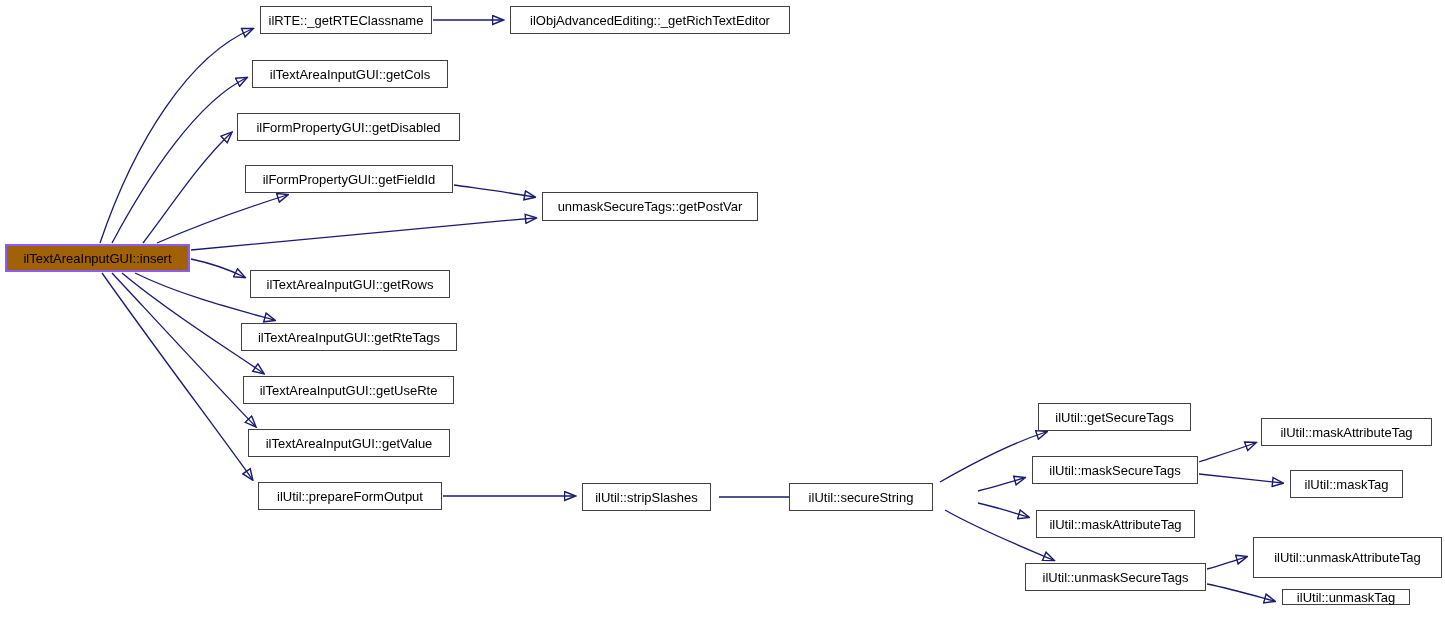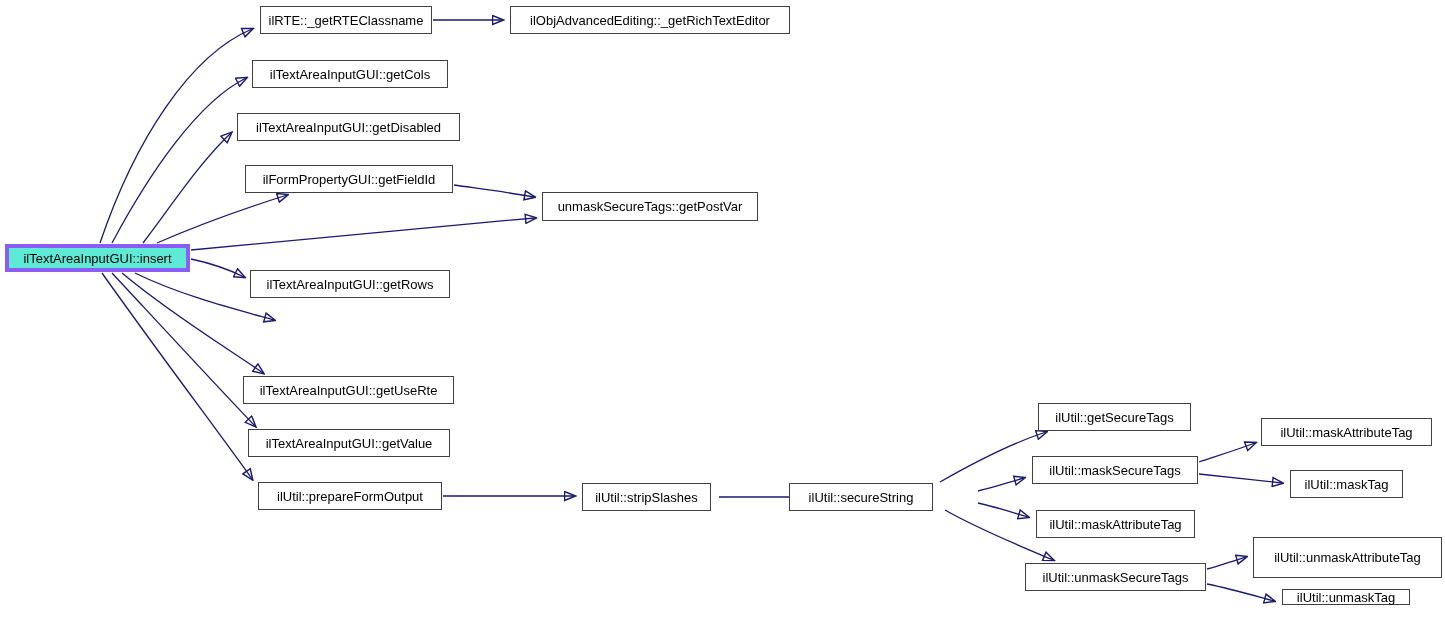--- a/index.html
+++ b/index.html
@@ -34,22 +34,22 @@
     border: 1px solid #404040;
     color: #000000;
     font-size: 13px;
     display: flex;
     align-items: center;
     justify-content: center;
     white-space: nowrap;
     cursor: pointer;
   }
   .node.highlight {
-    background: #5eead4;
-    border: 4px solid #8b5cf6;
+    background: #a16207;
+    border: 2px solid #8b5cf6;
     cursor: default;
   }
 </style>
 </head>
 <body>
 
 <div class="graph">
 
   <svg class="edges" viewBox="0 0 1445 624" xmlns="http://www.w3.org/2000/svg">
     <defs>
@@ -91,35 +91,38 @@
 
   <div class="node" style="left:510px;top:6px;width:280px;height:28px">
     <span>ilObjAdvancedEditing::_getRichTextEditor</span>
   </div>
 
   <div class="node" style="left:252px;top:60px;width:196px;height:28px">
     <span>ilTextAreaInputGUI::getCols</span>
   </div>
 
   <div class="node" style="left:237px;top:113px;width:223px;height:28px">
-    <span>ilTextAreaInputGUI::getDisabled</span>
+    <span>ilFormPropertyGUI::getDisabled</span>
   </div>
 
   <div class="node" style="left:245px;top:165px;width:208px;height:28px">
     <span>ilFormPropertyGUI::getFieldId</span>
   </div>
 
   <div class="node" style="left:542px;top:192px;width:216px;height:29px">
     <span>unmaskSecureTags::getPostVar</span>
   </div>
 
   <div class="node" style="left:250px;top:270px;width:200px;height:28px">
     <span>ilTextAreaInputGUI::getRows</span>
   </div>
 
+  <div class="node" style="left:241px;top:323px;width:216px;height:28px">
+    <span>ilTextAreaInputGUI::getRteTags</span>
+  </div>
 
   <div class="node" style="left:243px;top:376px;width:211px;height:28px">
     <span>ilTextAreaInputGUI::getUseRte</span>
   </div>
 
   <div class="node" style="left:248px;top:429px;width:202px;height:28px">
     <span>ilTextAreaInputGUI::getValue</span>
   </div>
 
   <div class="node" style="left:258px;top:482px;width:184px;height:28px">

